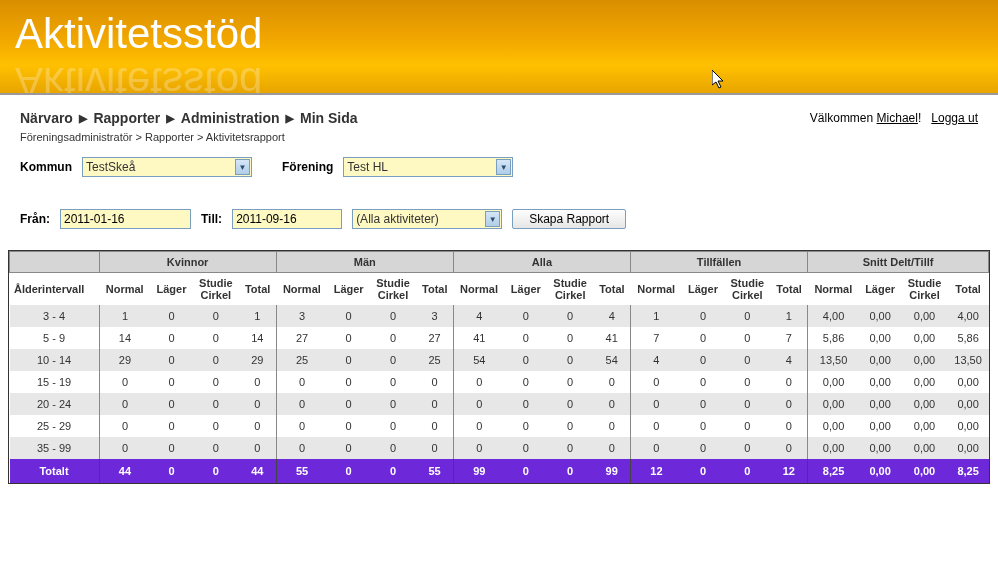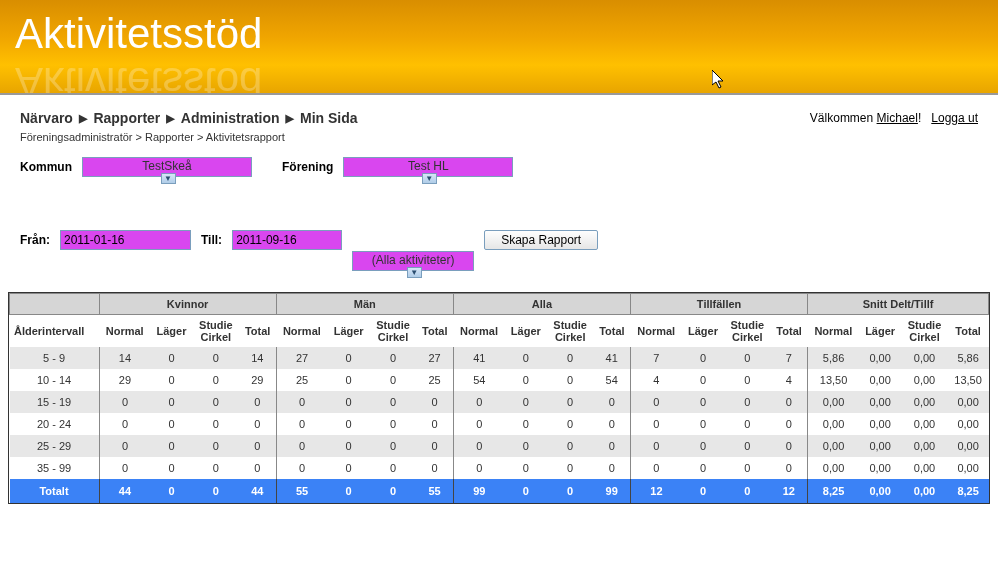--- a/index.html
+++ b/index.html
@@ -42,25 +42,24 @@
   .main-nav-left .nav-item { cursor: pointer; }
   .nav-arrow { font-size: 11px; color: #333; }
   .welcome { font-size: 12px; color: #000; }
   .welcome a { color: #000; }
   .breadcrumb { padding: 0 20px 8px 20px; font-size: 11px; color: #333; }
   .filter-row1, .filter-row2 { padding: 6px 20px; display: flex; align-items: center; gap: 10px; }
   .filter-row2 { margin-top: 20px; }
   .lbl { font-size: 12px; color: #000; font-weight: bold; }
   .select-box, .text-input {
     border: 1px solid #7a9ebd;
-    background: #d946ef;
+    background: #fef9c3;
     font-size: 12px;
     padding: 1px 3px;
     height: 20px;
-    flex-direction: column;
   }
   .select-box { position: relative; display: inline-flex; align-items: center; justify-content: space-between; }
   .select-box .sel-arrow {
     width: 15px; height: 16px;
     background: linear-gradient(to bottom, #d6e6f7, #b0cde8);
     border: 1px solid #7a9ebd;
     display: inline-flex; align-items: center; justify-content: center;
     font-size: 8px; color: #2a4d6f;
     margin-right: -2px;
   }
@@ -77,21 +76,21 @@
   th, td { padding: 5px 4px; text-align: center; font-size: 11px; }
   thead .group-row th { background: #d6d6d6; border: 1px solid #888; font-weight: bold; padding: 4px; }
   thead .sub-row th { background: #fff; font-weight: bold; padding: 4px 3px; border-left: 1px solid transparent; border-right: 1px solid transparent; font-size:11px;}
   thead .sub-row th.group-start { border-left: 1px solid #888; }
   thead .sub-row th.first-col { text-align:left; padding-left:4px;}
   tbody tr:nth-child(odd) { background: #e7e7e7; }
   tbody tr:nth-child(even) { background: #fff; }
   tbody td { border: none; }
   tbody td.first-col { text-align:center; font-weight:normal;}
   tbody td.group-start { border-left: 1px solid #888; }
-  tfoot td { background: #3b82f6; color: #fff; font-weight: bold; padding:6px 4px;}
+  tfoot td { background: #6d28d9; color: #fff; font-weight: bold; padding:6px 4px;}
   tfoot td.group-start { border-left: 1px solid #444; }
   .cursor { position:absolute; top:70px; left:712px; font-size:16px; color:#000; pointer-events:none;}
 </style>
 </head>
 <body>
 
 <div class="header-banner">
   <div class="banner-title">Aktivitetsstöd</div>
   <div class="banner-title-shadow">Aktivitetsstöd</div>
   <div class="cursor">
@@ -131,21 +130,21 @@
     <span>Test HL</span>
     <span class="sel-arrow">▼</span>
   </span>
 </div>
 
 <div class="filter-row2">
   <span class="lbl">Från:</span>
   <input class="text-input" style="width: 131px;" value="2011-01-16">
   <span class="lbl">Till:</span>
   <input class="text-input" style="width: 110px;" value="2011-09-16">
-  <span class="select-box" style="width:122px;margin-top:42px;">
+  <span class="select-box" style="width:150px;">
     <span>(Alla aktiviteter)</span>
     <span class="sel-arrow">▼</span>
   </span>
   <button class="btn">Skapa Rapport</button>
 </div>
 
 <div class="table-wrap">
   <table>
     <thead>
       <tr class="group-row">
@@ -175,20 +174,43 @@
           <th>Studie<br>Cirkel</th>
           <th>Total</th>
           <th class="group-start">Normal</th>
           <th>Läger</th>
           <th>Studie<br>Cirkel</th>
           <th>Total</th>
         </tr>
     </thead>
     <tbody id="table-body">
         <tr>
+          <td class="first-col">3 - 4</td>
+          <td class="group-start">1</td>
+          <td>0</td>
+          <td>0</td>
+          <td>1</td>
+          <td class="group-start">3</td>
+          <td>0</td>
+          <td>0</td>
+          <td>3</td>
+          <td class="group-start">4</td>
+          <td>0</td>
+          <td>0</td>
+          <td>4</td>
+          <td class="group-start">1</td>
+          <td>0</td>
+          <td>0</td>
+          <td>1</td>
+          <td class="group-start">4,00</td>
+          <td>0,00</td>
+          <td>0,00</td>
+          <td>4,00</td>
+        </tr>
+        <tr>
           <td class="first-col">5 - 9</td>
           <td class="group-start">14</td>
           <td>0</td>
           <td>0</td>
           <td>14</td>
           <td class="group-start">27</td>
           <td>0</td>
           <td>0</td>
           <td>27</td>
           <td class="group-start">41</td>

